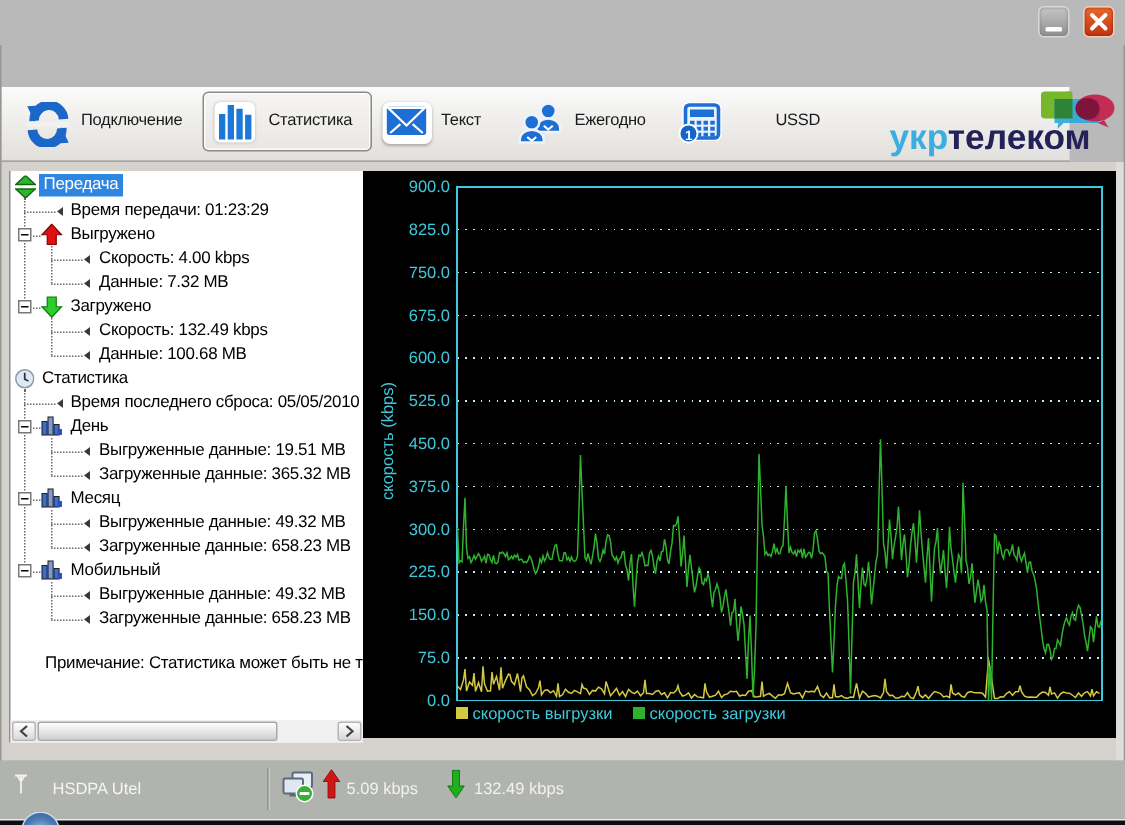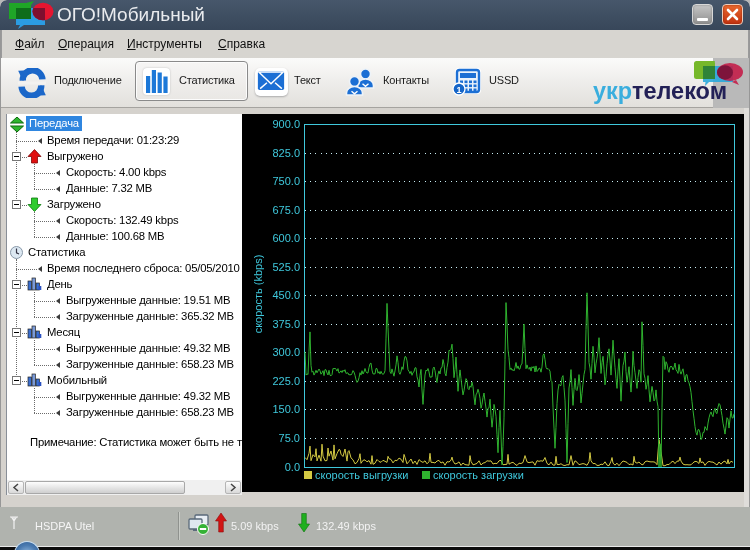--- a/index.html
+++ b/index.html
@@ -22,49 +22,28 @@
 .dotH{border-top:1px dotted #6a6a6a;height:0}
 .dotV{border-left:1px dotted #6a6a6a;width:0}
 .ebox{position:absolute;width:9px;height:9px;background:#fff;border:1px solid #777;}
 .ebox:after{content:"";position:absolute;left:1px;top:3px;width:5px;height:1px;background:#000}
 .mk{position:absolute;width:0;height:0;border-top:3px solid transparent;border-bottom:3px solid transparent;border-right:4px solid #3a3a3a}
 #brdL{position:absolute;left:0;top:30px;width:1px;height:517px;background:#979797}
 #brdR{position:absolute;left:749px;top:30px;width:1px;height:517px;background:#979797}
 #brdR2{position:absolute;left:744px;top:108px;width:5px;height:399px;background:#dfddda}
 </style></head><body>
 <div id="win">
-<div id="title">
- <svg class="tl" style="left:8px;top:1px" width="46" height="28" viewBox="0 0 46 28">
-  <defs>
-          <clipPath id="bl">
-            <path d="M8 7 h29 v17 h-21 l-6 4 2 -4 h-4 z"></path>
-          </clipPath>
-        </defs>
-  <path d="M8 7 h29 v17 h-21 l-6 4 2 -4 h-4 z" fill="#2b9ce2"></path>
-  <path d="M1 2 h22 v16 h-22 z M18 2 L26 0 L21 7 z" fill="#1fa627"></path>
-  <rect x="8" y="7" width="15" height="11" fill="#0e6d1a"></rect>
-  <ellipse cx="35" cy="10.5" rx="10.5" ry="8.8" fill="#e51530"></ellipse>
-  <ellipse cx="35" cy="10.5" rx="10.5" ry="8.8" fill="#7e0f2f" clip-path="url(#bl)"></ellipse>
- </svg>
- <div class="txt">ОГО!Мобильный</div>
-</div>
 <div id="mini">
       <div class="d"></div>
     </div>
 <div id="clos">
       <svg width="19" height="19" style="position:absolute;left:0px;top:0px">
         <path d="M5 5 L14 14 M14 5 L5 14" stroke="#fff" stroke-width="2.6" stroke-linecap="round"></path>
       </svg>
     </div>
-<div id="menubar">
- <span style="left:13px"><u>Ф</u>айл</span>
- <span style="left:56px"><u>О</u>перация</span>
- <span style="left:125px"><u>И</u>нструменты</span>
- <span style="left:216px"><u>С</u>правка</span>
-</div>
 <div id="toolbar">
  <svg class="tl" style="left:17px;top:10px" width="28" height="30" viewBox="0 0 28 30">
   <g fill="none" stroke="#1b67c9" stroke-width="6.4">
    <path d="M4.8 12.6 A 9.8 9.8 0 0 1 24.4 11.4"></path>
    <path d="M23.2 17.4 A 9.8 9.8 0 0 1 3.6 18.6"></path>
   </g>
   <path d="M0.2 2.8 L11.2 2.2 L5 13.2 Z" fill="#1b67c9"></path>
   <path d="M27.8 27.2 L16.8 27.8 L23 16.8 Z" fill="#1b67c9"></path>
   <rect x="0" y="13.5" width="28" height="3" fill="#f3f2f0"></rect>
  </svg>
@@ -91,42 +70,42 @@
  <svg class="tl" style="left:344px;top:8px" width="31" height="31" viewBox="0 0 31 31">
   <g stroke="#eef3f8" stroke-width="1.6" fill="#1c6fd4">
    <circle cx="20.5" cy="8" r="5"></circle>
    <path d="M12.5 19.5 a8 6.5 0 0 1 16 0 l0 2.5 -16 0 z"></path>
    <circle cx="9.5" cy="15.5" r="5"></circle>
    <path d="M1.5 27 a8 6.5 0 0 1 16 0 l0 2 -16 0 z"></path>
   </g>
   <path d="M17.5 17.8 l3 2.6 3 -2.6" fill="none" stroke="#fff" stroke-width="1.4"></path>
   <path d="M6.5 25.3 l3 2.6 3 -2.6" fill="none" stroke="#fff" stroke-width="1.4"></path>
  </svg>
- <div class="row" style="left:382px;top:16px">Контакты</div>
+ <div class="row" style="left:382px;top:16px">Ежегодно</div>
  <svg class="tl" style="left:451px;top:9px" width="30" height="30" viewBox="0 0 30 30">
   <rect x="3" y="1" width="26" height="26" rx="4" fill="#fff"></rect>
   <rect x="5" y="3" width="22" height="22" rx="2.5" fill="#eaf2fb" stroke="#1c6fd4" stroke-width="2.4"></rect>
   <rect x="8" y="6" width="16" height="5" fill="#1c6fd4"></rect>
   <g fill="#1c6fd4">
    <rect x="8" y="13.5" width="3" height="2.6"></rect>
           <rect x="12.5" y="13.5" width="3" height="2.6"></rect>
           <rect x="17" y="13.5" width="3" height="2.6"></rect>
           <rect x="21.5" y="13.5" width="3" height="2.6"></rect>
    <rect x="8" y="17.5" width="3" height="2.6"></rect>
           <rect x="12.5" y="17.5" width="3" height="2.6"></rect>
           <rect x="17" y="17.5" width="3" height="2.6"></rect>
           <rect x="21.5" y="17.5" width="3" height="2.6"></rect>
    <rect x="12.5" y="21.5" width="3" height="2.6"></rect>
           <rect x="17" y="21.5" width="3" height="2.6"></rect>
           <rect x="21.5" y="21.5" width="3" height="2.6"></rect>
   </g>
   <circle cx="7" cy="22" r="6" fill="#1565c8" stroke="#fff" stroke-width="1.3"></circle>
   <text x="7" y="26" font-size="9" font-weight="bold" fill="#fff" text-anchor="middle" font-family="Liberation Sans">1</text>
  </svg>
- <div class="row" style="left:488px;top:16px">USSD</div>
+ <div class="row" style="left:516px;top:16px">USSD</div>
  <svg class="tl" style="left:691px;top:2px" width="54" height="28" viewBox="0 0 54 28">
   <rect x="2" y="1" width="21" height="18" rx="2.5" fill="#76b82a"></rect>
   <path d="M19 1 l4 -0 -2 4 z" fill="#76b82a"></path>
   <path d="M11 6 h30 v16 h-24 l-4 4 .5 -4 h-2.5 z" fill="#29a8dc" opacity="0.9"></path>
   <rect x="11" y="6" width="12" height="13" fill="#2f7d1e" opacity="0.85"></rect>
   <ellipse cx="38" cy="12" rx="13" ry="9" fill="#c41945" opacity="0.88"></ellipse>
   <path d="M44 20 l3 5 -7 -3 z" fill="#c41945" opacity="0.88"></path>
   <ellipse cx="33" cy="12.5" rx="8" ry="7.2" fill="#7a1238" opacity="0.92"></ellipse>
  </svg>
  <div class="row" style="left:592px;top:20px;font-size:23.5px;font-weight:bold;letter-spacing:0px"><span style="color:#3aaede">укр</span><span style="color:#232157">телеком</span></div>

